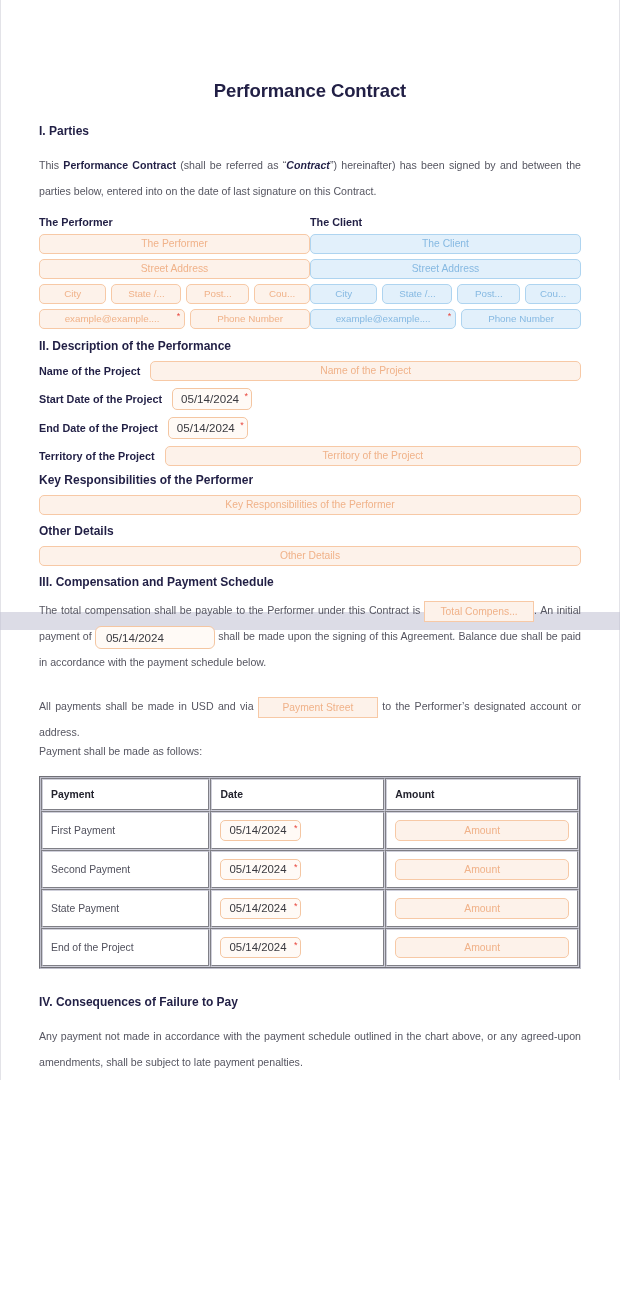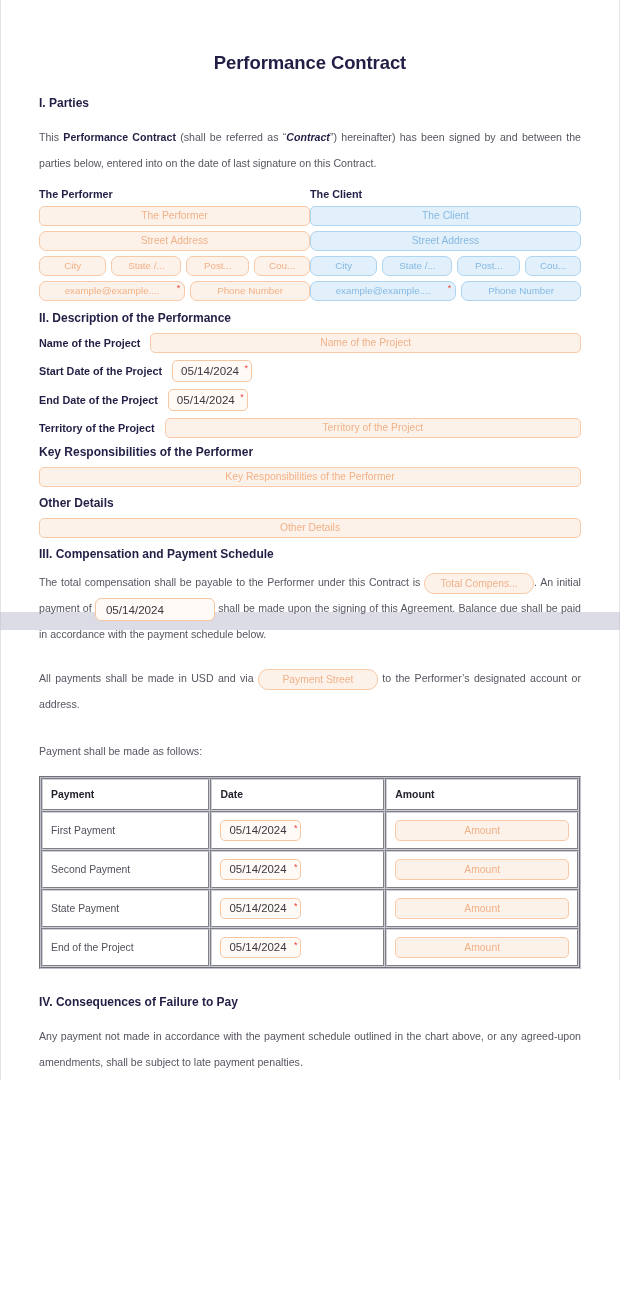--- a/index.html
+++ b/index.html
@@ -21,21 +21,21 @@
     position: relative;
   }
 
   .page {
     background: #fff;
     border-left: 1px solid #e3e3e8;
     border-right: 1px solid #e3e3e8;
     box-sizing: border-box;
     padding: 0 38px;
   }
-  .page-one { padding-top: 52px; padding-bottom: 20px; height: 612px; }
+  .page-one { padding-top: 80px; padding-bottom: 20px; height: 612px; }
   .page-two { padding-top: 108px; height: 450px; }
 
   .page-gap {
     height: 18px;
     background: #dcdce6;
     border-left: 1px solid #d0d0dc;
     border-right: 1px solid #d0d0dc;
     box-sizing: border-box;
   }
 
@@ -103,21 +103,21 @@
     border: 1px solid #aed4f0;
     color: #86b9e2;
   }
   .fld.small { font-size: 9.8px; }
 
   .row2 {
     display: flex;
     gap: 5px;
     margin-top: 5px;
   }
-  .row2 > .fld { flex: 1 1 0; border-radius: 7px; }
+  .row2 > .fld { flex: 1 1 0; }
   .w-city   { flex: 1.00 1 0 !important; }
   .w-state  { flex: 1.05 1 0 !important; }
   .w-post   { flex: 0.92 1 0 !important; }
   .w-coun   { flex: 0.80 1 0 !important; }
   .w-email  { flex: 1.24 1 0 !important; }
   .w-phone  { flex: 1.00 1 0 !important; }
 
   .star {
     color: #e8453c;
     font-size: 9px;
@@ -157,21 +157,21 @@
     white-space: nowrap;
   }
   .date-fld .star { top: 3px; right: 3px; }
 
   .wide-fld { margin-bottom: 9px; }
 
   .inline-fld {
     display: inline-block;
     vertical-align: middle;
     box-sizing: border-box;
-    border-radius: 10px;
+    border-radius: 0;
     background: #fdf2ea;
     border: 1px solid #f7c9a6;
     color: #f0b289;
     font-size: 10.3px;
     height: 21px;
     line-height: 19px;
     text-align: center;
     padding: 0 6px;
     overflow: hidden;
     white-space: nowrap;

